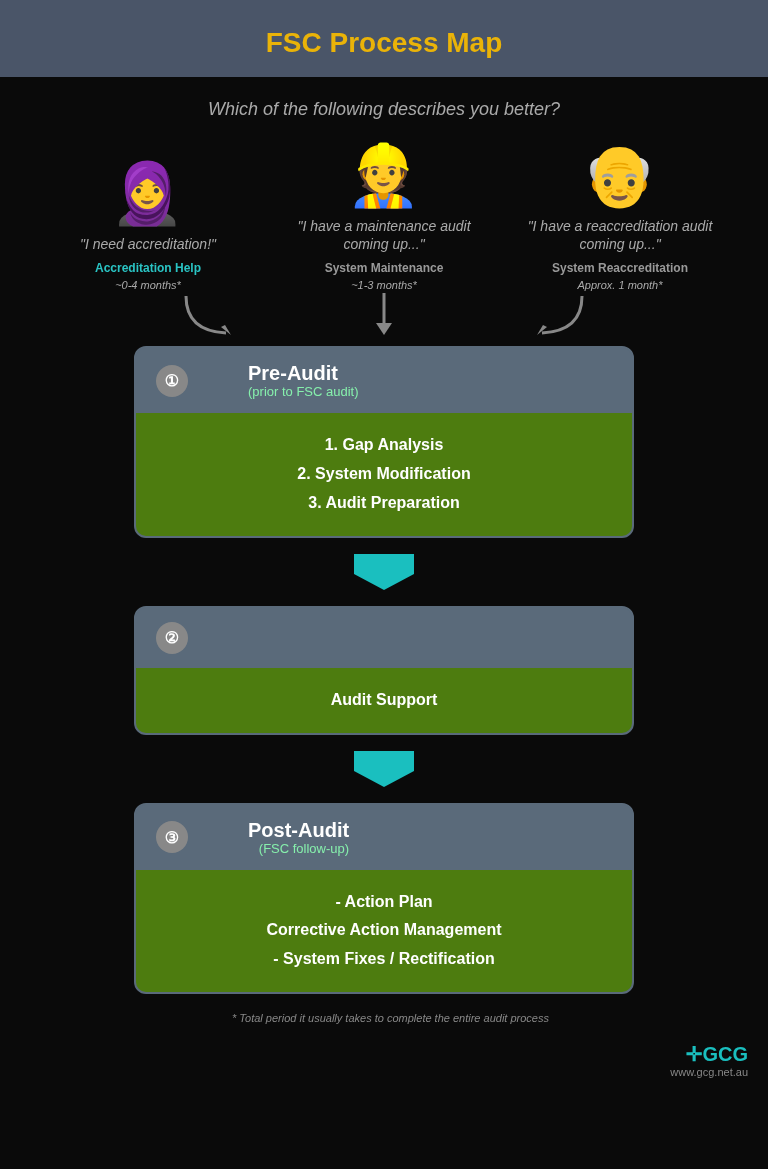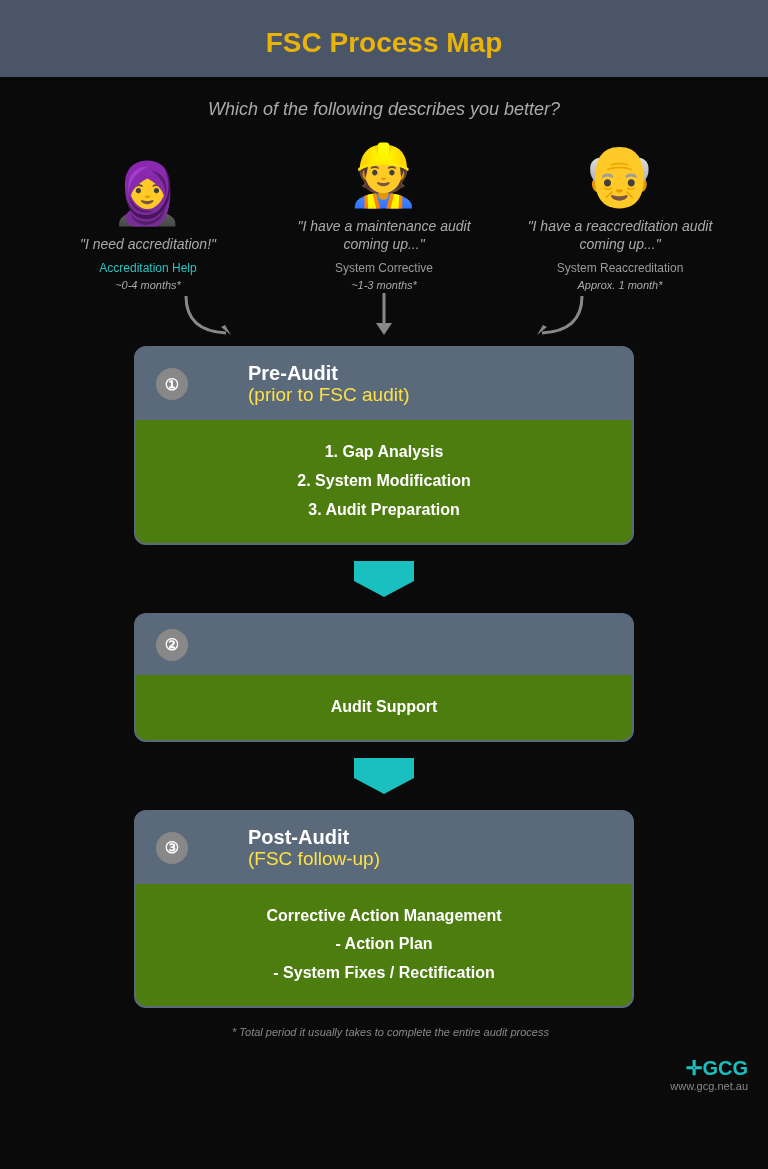--- a/index.html
+++ b/index.html
@@ -55,21 +55,21 @@
     .persona-quote {
       font-style: italic;
       color: #aaa;
       font-size: 14px;
       text-align: center;
       margin-bottom: 8px;
       line-height: 1.3;
     }
 
     .persona-label {
-      font-weight: normal;
+      font-weight: bold;
       font-size: 12px;
       text-align: center;
       margin-bottom: 4px;
     }
 
     .persona-label.teal { color: #2ac4c4; }
     .persona-label.dark { color: #999; }
 
     .persona-duration {
       font-style: italic;
@@ -127,22 +127,22 @@
     }
 
     .stage-title {
       color: white;
       font-size: 20px;
       font-weight: bold;
       line-height: 1.1;
     }
 
     .stage-subtitle {
-      color: #fde047;
-      font-size: 19px;
+      color: #86efac;
+      font-size: 13px;
       text-align: right;
     }
 
     .stage-content {
       background: #4d7c0f;
       padding: 18px 20px;
     }
 
     .stage-content-item {
       color: white;
@@ -216,21 +216,21 @@
   <div class="persona">
     <div class="persona-avatar">🧕</div>
     <div class="persona-quote">"I need accreditation!"</div>
     <div class="persona-label teal">Accreditation Help</div>
     <div class="persona-duration">~0-4 months*</div>
   </div>
 
   <div class="persona">
     <div class="persona-avatar">👷</div>
     <div class="persona-quote">"I have a maintenance audit coming up..."</div>
-    <div class="persona-label dark">System Corrective</div>
+    <div class="persona-label dark">System Maintenance</div>
     <div class="persona-duration">~1-3 months*</div>
   </div>
 
   <div class="persona">
     <div class="persona-avatar">👴</div>
     <div class="persona-quote">"I have a reaccreditation audit coming up..."</div>
     <div class="persona-label dark">System Reaccreditation</div>
     <div class="persona-duration">Approx. 1 month*</div>
   </div>
 
@@ -297,22 +297,22 @@
 
   <div class="stage-box">
     <div class="stage-header">
       <div class="stage-number">③</div>
       <div class="stage-title-block">
         <span class="stage-title">Post-Audit</span>
         <span class="stage-subtitle">(FSC follow-up)</span>
       </div>
     </div>
     <div class="stage-content">
+      <div class="stage-content-item">- Action Plan</div>
       <div class="stage-content-item">Corrective Action Management</div>
-      <div class="stage-content-item">- Action Plan</div>
       <div class="stage-content-item">- System Fixes / Rectification</div>
     </div>
   </div>
 
 </div>
 
 <p class="footer-note">* Total period it usually takes to complete the entire audit process</p>
 
 <div class="footer-logo">
   <div class="gcg-logo">

